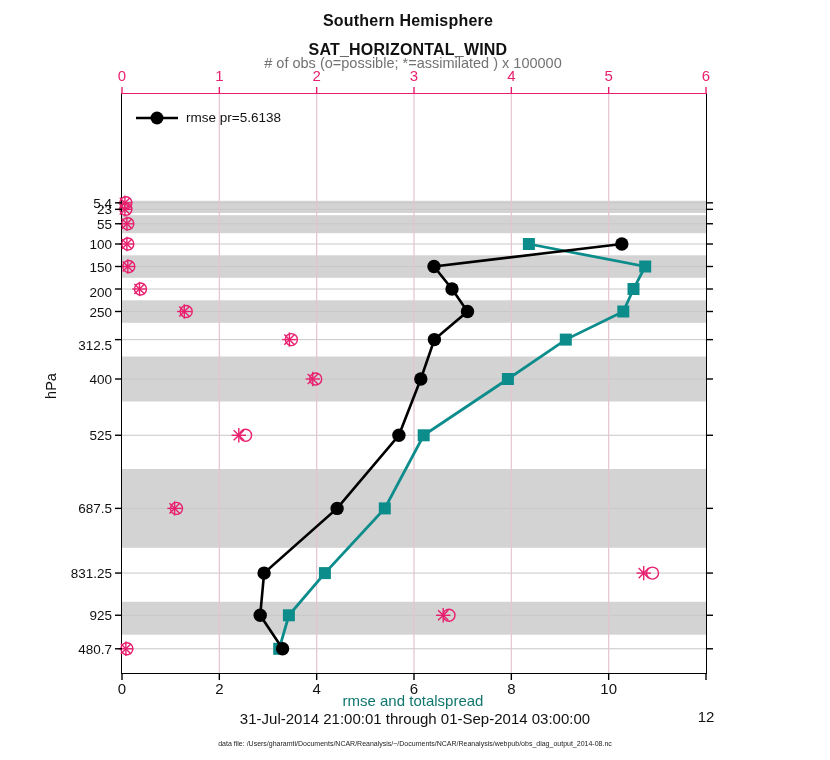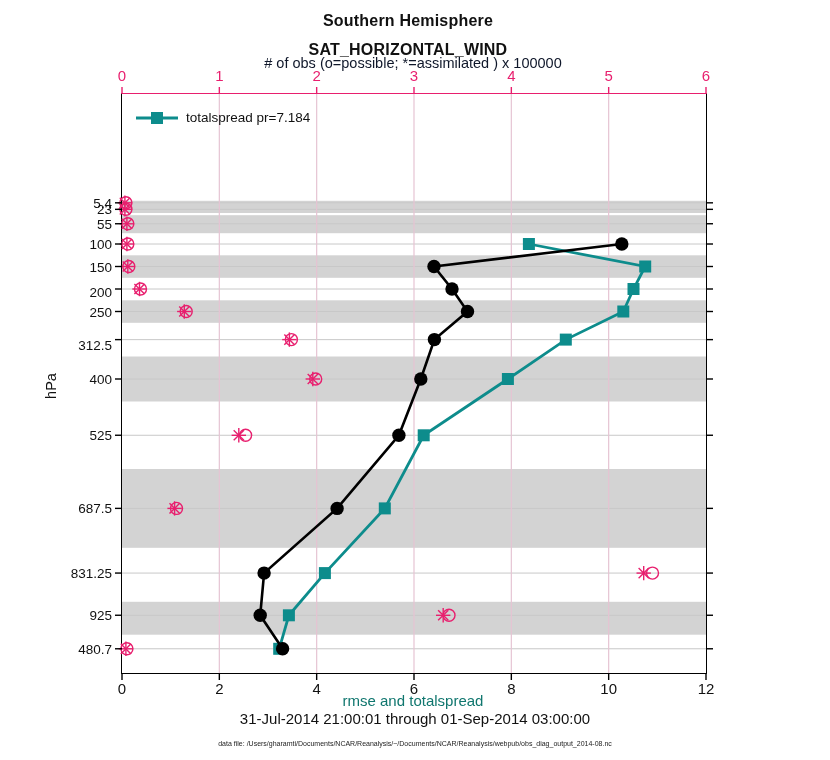--- a/index.html
+++ b/index.html
@@ -57,21 +57,21 @@
     position:absolute;left:0;width:830px;top:740px;text-align:center;
     font-size:7px;color:#222;
   }
 </style>
 </head>
 <body>
 
 <div class="fig">
   <div class="title1">Southern Hemisphere</div>
   <div class="title2">SAT_HORIZONTAL_WIND</div>
-  <div class="obs-label" style="color: #0f172a;"># of obs (o=possible; *=assimilated ) x 100000</div>
+  <div class="obs-label" style="color: #737373;"># of obs (o=possible; *=assimilated ) x 100000</div>
 
   <div class="plot">
     <svg id="plot-svg" width="584" height="579" viewBox="0 0 584 579">
         <rect x="0" y="106.8" width="584" height="12.2" fill="#d3d3d3"></rect>
         <rect x="0" y="121.2" width="584" height="18.0" fill="#d3d3d3"></rect>
         <rect x="0" y="161.3" width="584" height="22.5" fill="#d3d3d3"></rect>
         <rect x="0" y="206.3" width="584" height="22.5" fill="#d3d3d3"></rect>
         <rect x="0" y="262.5" width="584" height="45.0" fill="#d3d3d3"></rect>
         <rect x="0" y="375.0" width="584" height="78.8" fill="#d3d3d3"></rect>
         <rect x="0" y="507.8" width="584" height="32.9" fill="#d3d3d3"></rect>
@@ -228,24 +228,24 @@
         <line x1="194.66666666666666" x2="194.66666666666666" y1="579" y2="586" stroke="#000" stroke-width="1.4"></line>
         <line x1="292" x2="292" y1="579" y2="586" stroke="#000" stroke-width="1.4"></line>
         <line x1="389.3333333333333" x2="389.3333333333333" y1="579" y2="586" stroke="#000" stroke-width="1.4"></line>
         <line x1="486.6666666666667" x2="486.6666666666667" y1="579" y2="586" stroke="#000" stroke-width="1.4"></line>
         <line x1="584" x2="584" y1="579" y2="586" stroke="#000" stroke-width="1.4"></line>
       </svg>
 
     <div class="legend">
       <div class="legend-row">
         <svg width="42" height="16">
-          <line x1="0" y1="8" x2="42" y2="8" stroke="#0d8c8c" stroke-width="2.8"></line>
-          <rect x="15" y="2" width="12" height="12" fill="#0d8c8c"></rect>
+          <line x1="0" y1="8" x2="42" y2="8" stroke="#000" stroke-width="2.6"></line>
+          <circle cx="21" cy="8" r="6.5" fill="#000"></circle>
         </svg>
-        <span class="legend-label">totalspread pr=7.184</span>
+        <span class="legend-label">rmse pr=5.6138</span>
       </div>
     </div>
 
     <div id="tick-labels">
         <div class="tick-label-left" style="left: -80px; top: 108.825px;">5.4</div>
         <div class="tick-label-left" style="left: -80px; top: 115.35px;">23</div>
         <div class="tick-label-left" style="left: -80px; top: 129.75px;">55</div>
         <div class="tick-label-left" style="left: -80px; top: 150px;">100</div>
         <div class="tick-label-left" style="left: -80px; top: 172.5px;">150</div>
         <div class="tick-label-left" style="left: -80px; top: 198px;">200</div>
@@ -263,21 +263,21 @@
         <div class="tick-label-top" style="left: 292px; color: rgb(232, 31, 110);">3</div>
         <div class="tick-label-top" style="left: 389.333px; color: rgb(232, 31, 110);">4</div>
         <div class="tick-label-top" style="left: 486.667px; color: rgb(232, 31, 110);">5</div>
         <div class="tick-label-top" style="left: 584px; color: rgb(232, 31, 110);">6</div>
         <div class="tick-label-bottom" style="left: 0px;">0</div>
         <div class="tick-label-bottom" style="left: 97.3333px;">2</div>
         <div class="tick-label-bottom" style="left: 194.667px;">4</div>
         <div class="tick-label-bottom" style="left: 292px;">6</div>
         <div class="tick-label-bottom" style="left: 389.333px;">8</div>
         <div class="tick-label-bottom" style="left: 486.667px;">10</div>
-        <div class="tick-label-bottom" style="left: 584px;">12</div>
+        <div class="tick-label-bottom" style="left: 584px; margin-top: 28px;">12</div>
       </div>
   </div>
 
   <div class="hpa-label">hPa</div>
   <div class="xlabel">rmse and totalspread</div>
   <div class="datecaption">31-Jul-2014 21:00:01 through 01-Sep-2014 03:00:00</div>
   <div class="datafile">data file: /Users/gharamti/Documents/NCAR/Reanalysis/~/Documents/NCAR/Reanalysis/webpub/obs_diag_output_2014-08.nc</div>
 </div>
 
 </body></html>

